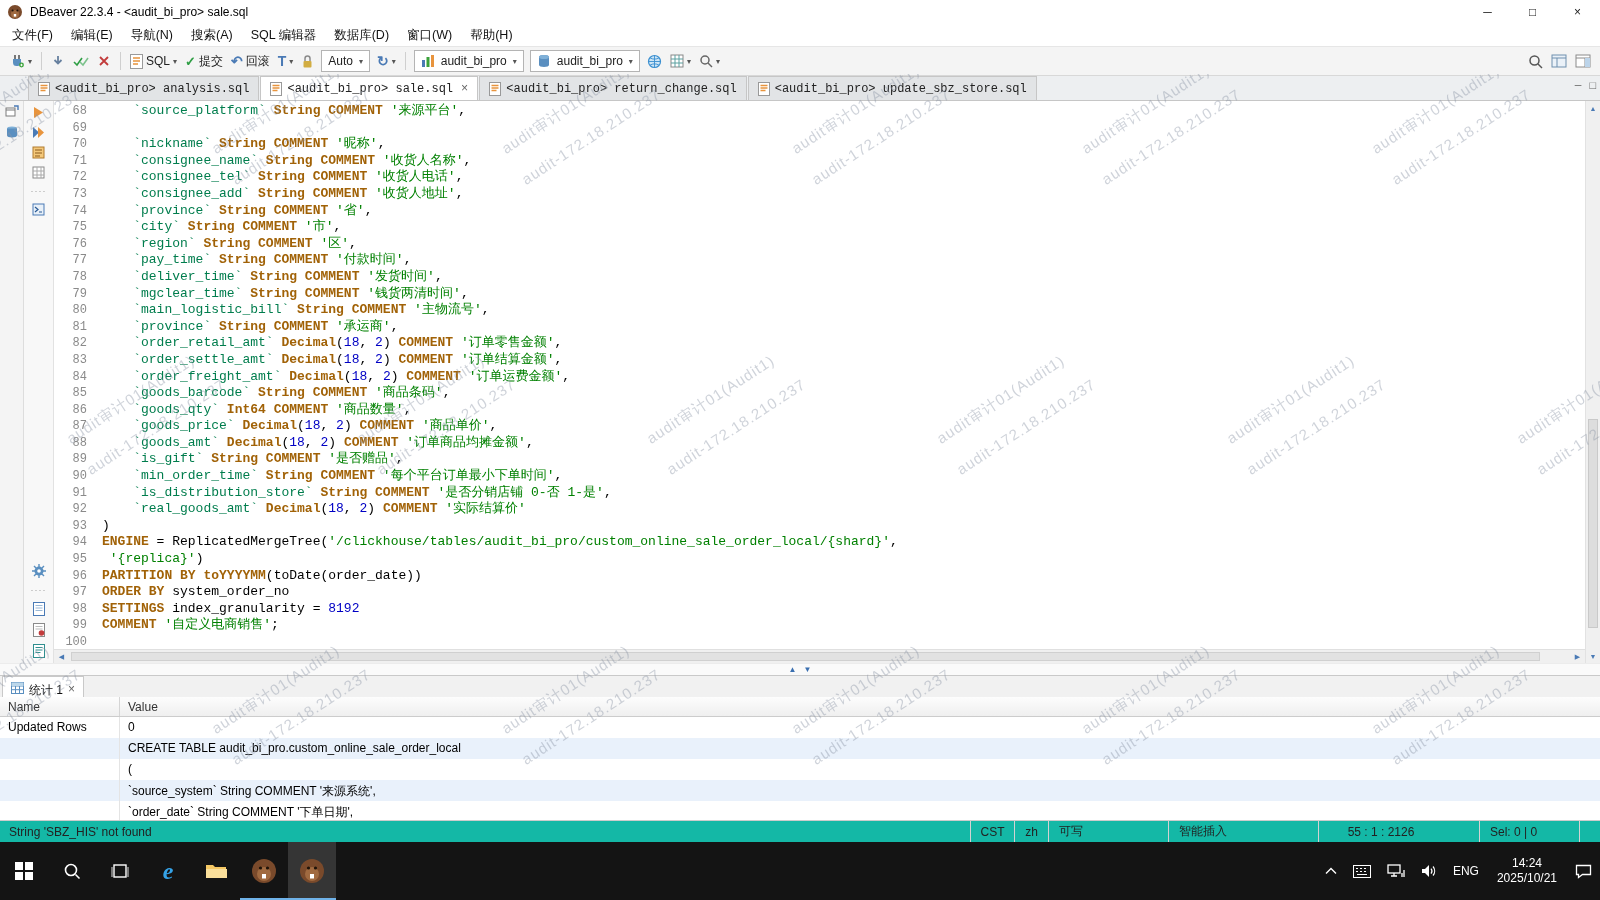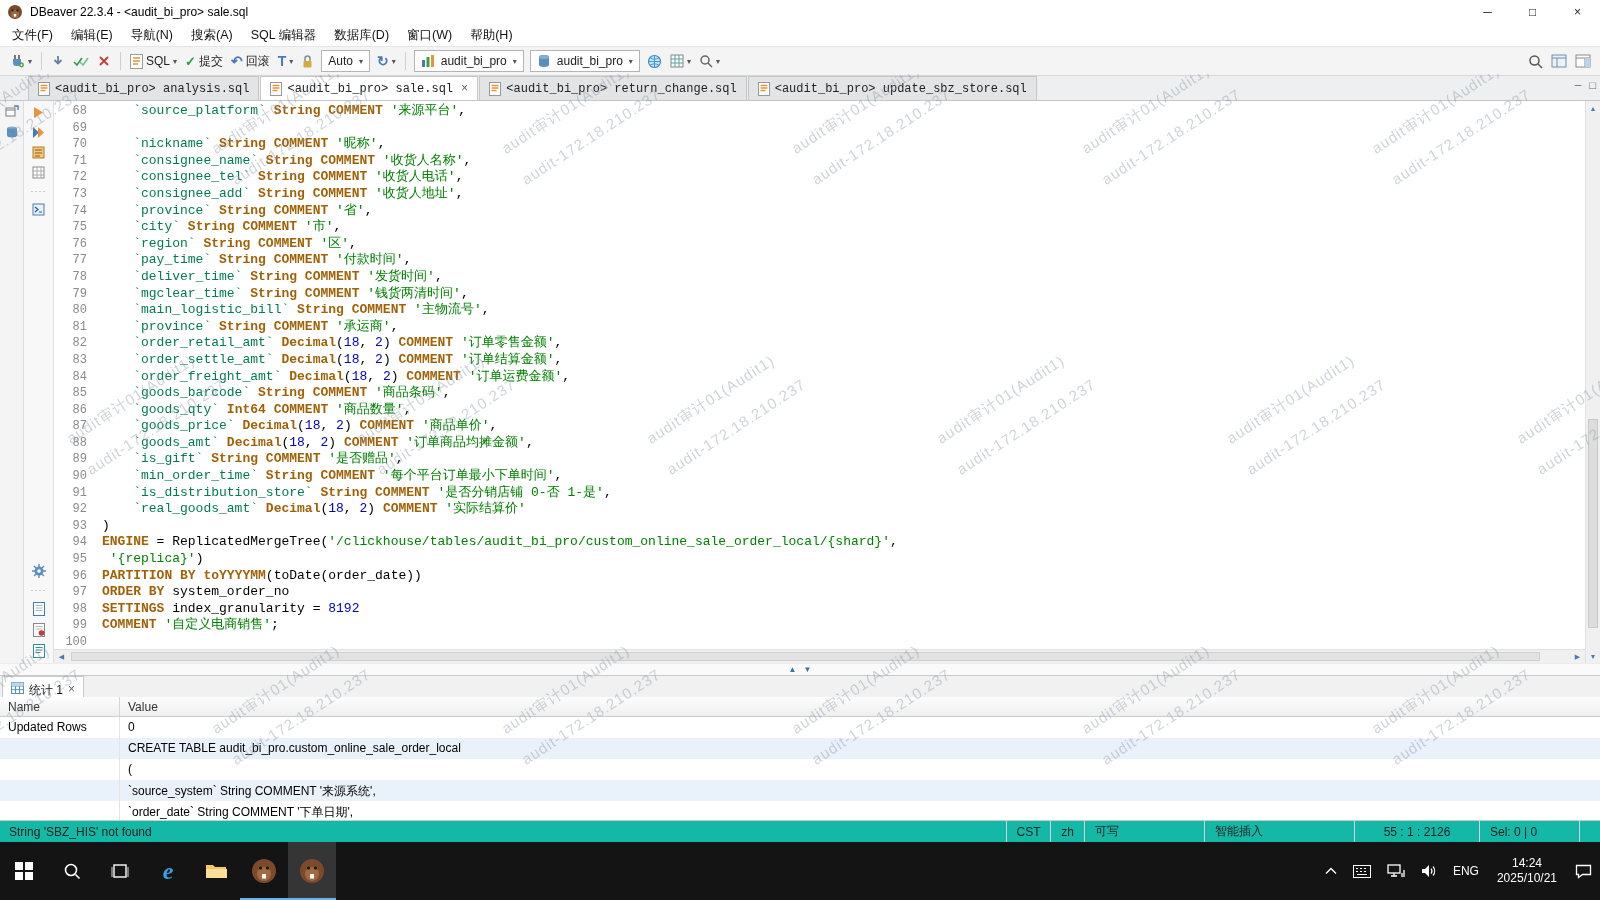--- a/index.html
+++ b/index.html
@@ -74,21 +74,21 @@
   .gh-value { flex:1; padding:3px 8px; }
   .grid-row { height:21px; display:flex; }
   .grid-row:nth-child(even) { background:#e9f1fb; }
   .gr-name { width:120px; flex:none; padding:3px 8px; border-right:1px solid #e4e4e4; color:#000; white-space:pre; overflow:hidden; }
   .gr-value { flex:1; padding:3px 8px; color:#000; white-space:pre; overflow:hidden; }
 
   .statusbar { flex:none; height:22px; background:#14b8a6; border-top:1px solid #ccc; display:flex; align-items:stretch; font-size:12px; color:#222; }
   .sb-msg { flex:1; display:flex; align-items:center; padding:0 9px; white-space:nowrap; overflow:hidden; }
   .sb-seg { border-left:1px solid #d2d2d2; display:flex; align-items:center; justify-content:center; padding:0 10px; white-space:nowrap; }
   .sb-tz { width:44px; } .sb-lang { width:34px; } .sb-writable { width:120px; justify-content:flex-start; }
-  .sb-insert { width:150px; justify-content:flex-start; } .sb-caret { width:125px; } .sb-sel { width:100px; justify-content:flex-start; }
+  .sb-insert { width:150px; justify-content:flex-start; } .sb-caret { width:125px; } .sb-sel { width:100px; justify-content:flex-start;margin-left:36px; }
   .sb-end { width:18px; }
 
   
   .wm-layer { position:absolute; left:0; right:0; top:74px; bottom:22px; pointer-events:none; z-index:6; overflow:hidden; }
   .wm-item { position:absolute; transform:rotate(-33deg); color:rgba(140,150,168,0.42); font-size:15px; line-height:37px; white-space:nowrap; letter-spacing:1px; }
 
   
   .taskbar { height:58px; background:#141414; display:flex; align-items:stretch; color:#fff; flex:none; }
   .tb-btn { width:48px; display:flex; align-items:center; justify-content:center; flex:none; }
   .tb-btn.running { box-shadow:inset 0 -2px 0 #6fb2e8; }

